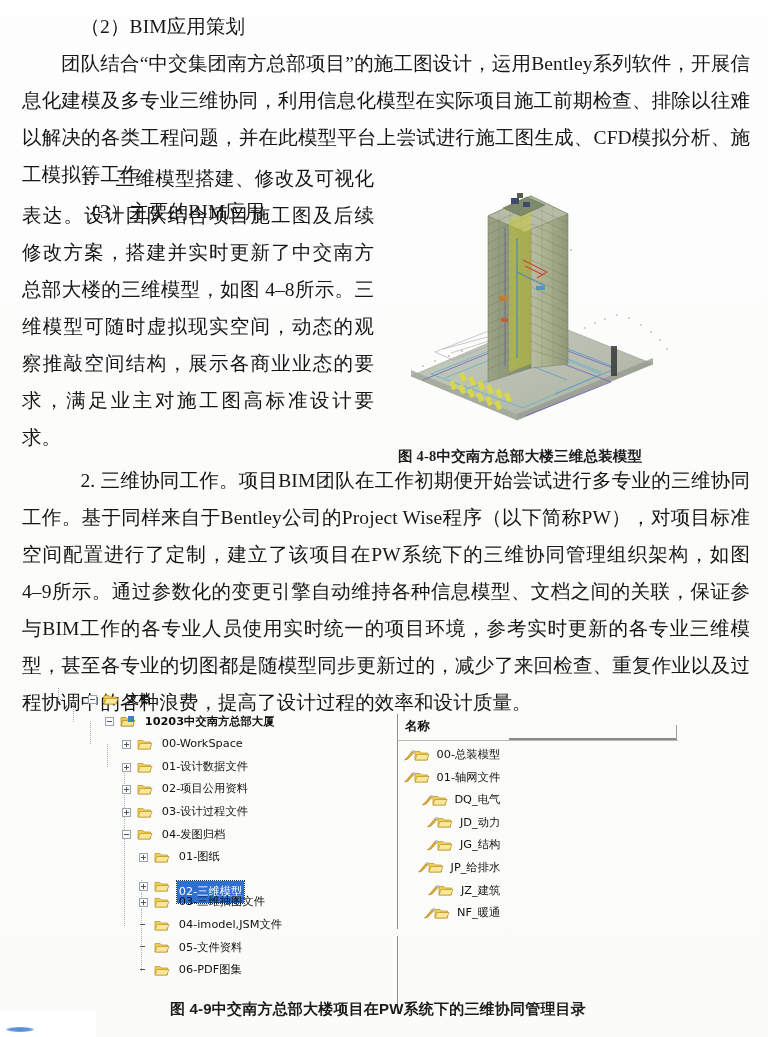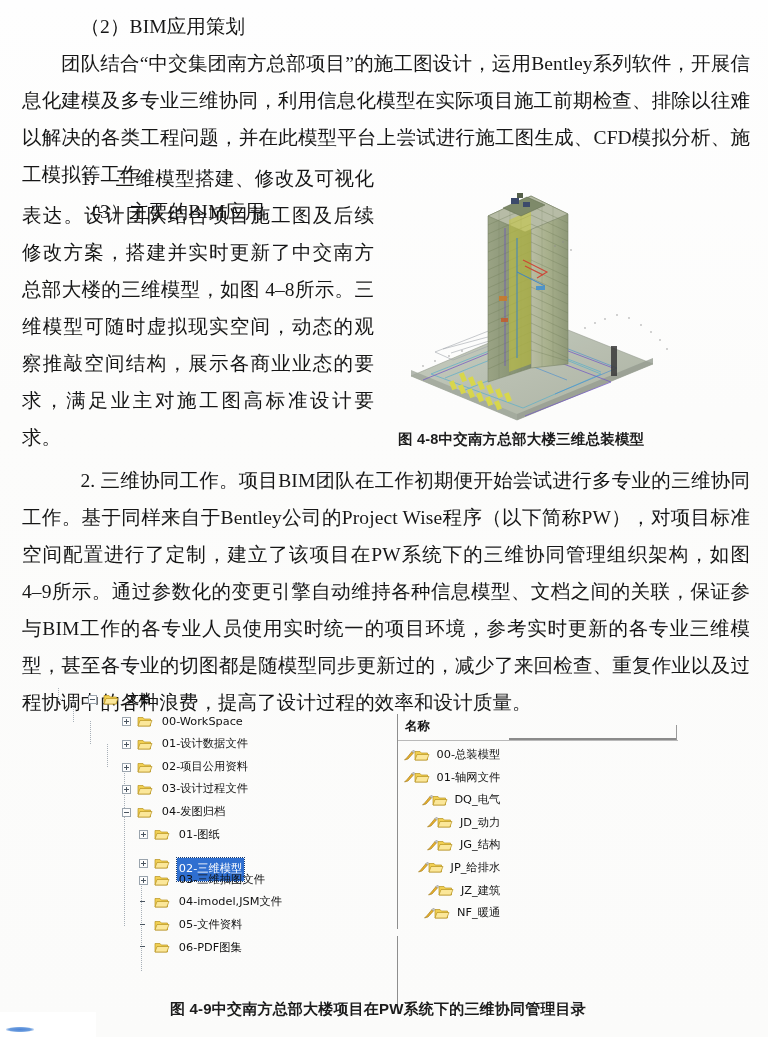--- a/index.html
+++ b/index.html
@@ -43,21 +43,21 @@
   .fig48 svg{display:block;width:100%;height:100%;}
   .cap{
     position:absolute;
     font-family:"Liberation Sans","DejaVu Sans",sans-serif;
     font-weight:bold;
     font-size:14.5px;
     color:#1c1c1c;
     letter-spacing:.2px;
     white-space:nowrap;
   }
-  #cap48{left:398px;top:430px;}
+  #cap48{left:398px;top:447px;font-family:Liberation Serif, serif;}
   #cap49{left:170px;top:1000px;font-size:15px;}
 
   
   .pw{
     position:absolute;left:52px;top:688px;width:660px;height:300px;
     font-family:"DejaVu Sans","Liberation Sans",sans-serif;
     font-size:11.3px;
     color:#111;
   }
   .tree{
@@ -338,20 +338,33 @@
         <span class="exp"></span>
         <span class="ico">
           <svg width="16" height="13" viewBox="0 0 16 13">
             <path d="M1,2.5 L6,2.5 L7.3,4 L13.5,4 L13.5,11 L1,11 Z" fill="#f1cf52" stroke="#b8941f" stroke-width=".7"></path>
             <path d="M3,5.5 L15,5.5 L12.8,11 L1,11 Z" fill="#fbe79a" stroke="#b8941f" stroke-width=".7"></path>
           </svg>
         </span>
         <span class="lbl" style="font-weight:bold">文档</span>
       </div>
 
+      <div class="node">
+        <span class="spacer" style="width:49px"></span>
+        <span class="exp"></span>
+        <span class="ico">
+          <svg width="16" height="13" viewBox="0 0 16 13">
+            <path d="M1,2.5 L6,2.5 L7.3,4 L13.5,4 L13.5,11 L1,11 Z" fill="#e9c84c" stroke="#a8861f" stroke-width=".7"></path>
+            <path d="M3,5.5 L15,5.5 L12.8,11 L1,11 Z" fill="#fae394" stroke="#a8861f" stroke-width=".7"></path>
+            <rect x="8" y="1" width="6" height="6" fill="#2f6fd0" opacity=".9"></rect>
+            <path d="M8.5,4.2 L10,5.8 L13.5,1.8" stroke="#35a04a" stroke-width="1.7" fill="none"></path>
+          </svg>
+        </span>
+        <span class="lbl" style="font-weight:bold">10203中交南方总部大厦</span>
+      </div>
 
       <div class="node">
         <span class="spacer" style="width:66px"></span>
         <span class="exp plus"></span>
         <span class="ico">
           <svg width="16" height="13" viewBox="0 0 16 13">
               <path d="M1,2.5 L6,2.5 L7.3,4 L13.5,4 L13.5,11 L1,11 Z" fill="#f1cf52" stroke="#b8941f" stroke-width=".7"></path>
               <path d="M3,5.5 L15,5.5 L12.8,11 L1,11 Z" fill="#fbe79a" stroke="#b8941f" stroke-width=".7"></path>
             </svg>
         </span>

